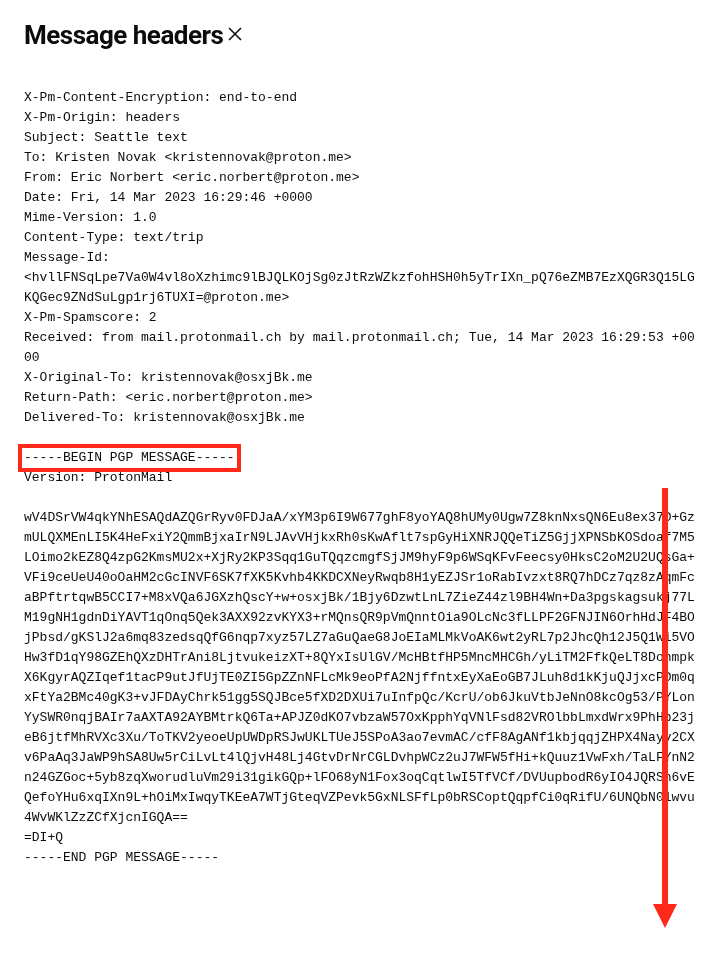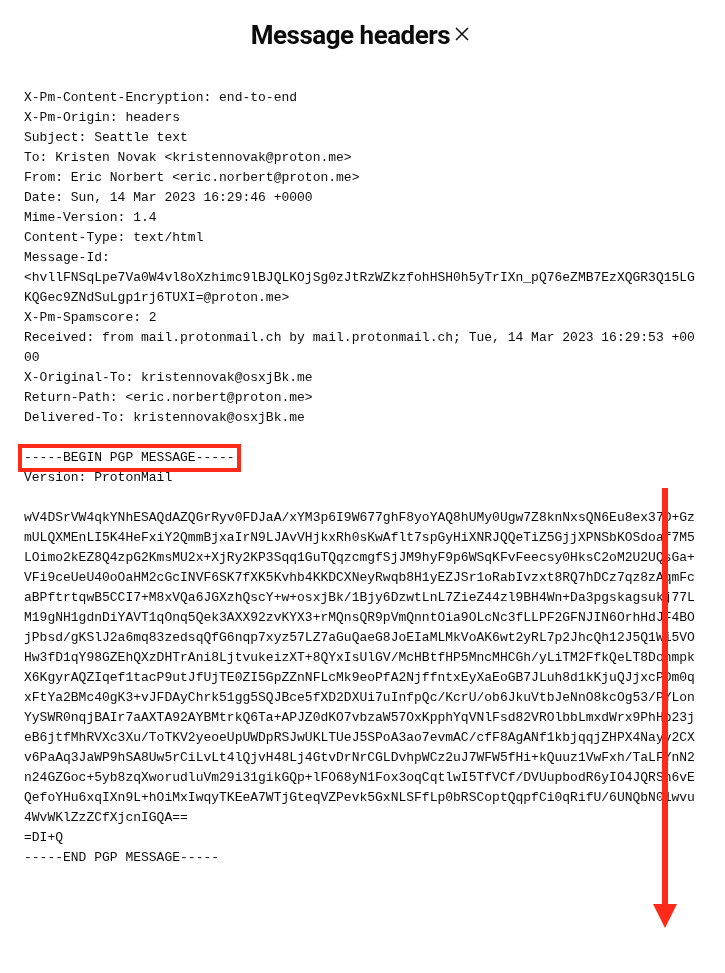--- a/index.html
+++ b/index.html
@@ -14,21 +14,21 @@
       height: 973px;
       position: relative;
       overflow: hidden;
     }
     .dialog {
       padding: 20px 24px;
       position: relative;
     }
     .header-row {
       display: flex;
-      justify-content: center;
+      justify-content: flex-start;
       align-items: flex-start;
       margin-bottom: 18px;
     }
     .dialog-title {
       font-size: 26px;
       font-weight: 700;
       letter-spacing: -0.5px;
       color: #0c0c0d;
     }
     .close-btn {
@@ -87,23 +87,23 @@
       </svg>
     </button>
   </div>
 
   <div class="headers-block">
 <span>X-Pm-Content-Encryption: end-to-end</span>
 <span>X-Pm-Origin: headers</span>
 <span>Subject: Seattle text</span>
 <span>To: Kristen Novak &lt;kristennovak@proton.me&gt;</span>
 <span>From: Eric Norbert &lt;eric.norbert@proton.me&gt;</span>
-<span>Date: Sun, 14 Mar 2023 16:29:46 +0000</span>
-<span>Mime-Version: 1.4</span>
-<span>Content-Type: text/html</span>
+<span>Date: Fri, 14 Mar 2023 16:29:46 +0000</span>
+<span>Mime-Version: 1.0</span>
+<span>Content-Type: text/trip</span>
 <span>Message-Id:</span>
 <span>&lt;hvllFNSqLpe7Va0W4vl8oXzhimc9lBJQLKOjSg0zJtRzWZkzfohHSH0h5yTrIXn_pQ76eZMB7EzXQGR3Q15LGKQGec9ZNdSuLgp1rj6TUXI=@proton.me&gt;</span>
 <span>X-Pm-Spamscore: 2</span>
 <span>Received: from mail.protonmail.ch by mail.protonmail.ch; Tue, 14 Mar 2023 16:29:53 +0000</span>
 <span>X-Original-To: kristennovak@osxjBk.me</span>
 <span>Return-Path: &lt;eric.norbert@proton.me&gt;</span>
 <span>Delivered-To: kristennovak@osxjBk.me</span>
 <div class="spacer-line"></div><span class="highlight-box"><span>-----BEGIN PGP MESSAGE-----</span></span>
 <span>Version: ProtonMail</span>
 <div class="spacer-line"></div><span>wV4DSrVW4qkYNhESAQdAZQGrRyv0FDJaA/xYM3p6I9W677ghF8yoYAQ8hUMy0Ugw7Z8knNxsQN6Eu8ex37D+GzmULQXMEnLI5K4HeFxiY2QmmBjxaIrN9LJAvVHjkxRh0sKwAflt7spGyHiXNRJQQeTiZ5GjjXPNSbKOSdoaf7M5LOimo2kEZ8Q4zpG2KmsMU2x+XjRy2KP3Sqq1GuTQqzcmgfSjJM9hyF9p6WSqKFvFeecsy0HksC2oM2U2UQsGa+VFi9ceUeU40oOaHM2cGcINVF6SK7fXK5Kvhb4KKDCXNeyRwqb8H1yEZJSr1oRabIvzxt8RQ7hDCz7qz8zAqmFcaBPftrtqwB5CCI7+M8xVQa6JGXzhQscY+w+osxjBk/1Bjy6DzwtLnL7ZieZ44zl9BH4Wn+Da3pgskagsukj77LM19gNH1gdnDiYAVT1qOnq5Qek3AXX92zvKYX3+rMQnsQR9pVmQnntOia9OLcNc3fLLPF2GFNJIN6OrhHdJF4BOjPbsd/gKSlJ2a6mq83zedsqQfG6nqp7xyz57LZ7aGuQaeG8JoEIaMLMkVoAK6wt2yRL7p2JhcQh12J5Q1Wi5VOHw3fD1qY98GZEhQXzDHTrAni8LjtvukeizXT+8QYxIsUlGV/McHBtfHP5MncMHCGh/yLiTM2FfkQeLT8DonmpkX6KgyrAQZIqef1tacP9utJfUjTE0ZI5GpZZnNFLcMk9eoPfA2NjffntxEyXaEoGB7JLuh8d1kKjuQJjxcPDm0qxFtYa2BMc40gK3+vJFDAyChrk51gg5SQJBce5fXD2DXUi7uInfpQc/KcrU/ob6JkuVtbJeNnO8kcOg53/PYLonYySWR0nqjBAIr7aAXTA92AYBMtrkQ6Ta+APJZ0dKO7vbzaW57OxKpphYqVNlFsd82VROlbbLmxdWrx9PhHb23jeB6jtfMhRVXc3Xu/ToTKV2yeoeUpUWDpRSJwUKLTUeJ5SPoA3ao7evmAC/cfF8AgANf1kbjqqjZHPX4Nayv2CXv6PaAq3JaWP9hSA8Uw5rCiLvLt4lQjvH48Lj4GtvDrNrCGLDvhpWCz2uJ7WFW5fHi+kQuuz1VwFxh/TaLFYnN2n24GZGoc+5yb8zqXworudluVm29i31gikGQp+lFO68yN1Fox3oqCqtlwI5TfVCf/DVUupbodR6yIO4JQRSh6vEQefoYHu6xqIXn9L+hOiMxIwqyTKEeA7WTjGteqVZPevk5GxNLSFfLp0bRSCoptQqpfCi0qRifU/6UNQbN01wvu4WvWKlZzZCfXjcnIGQA==</span>

